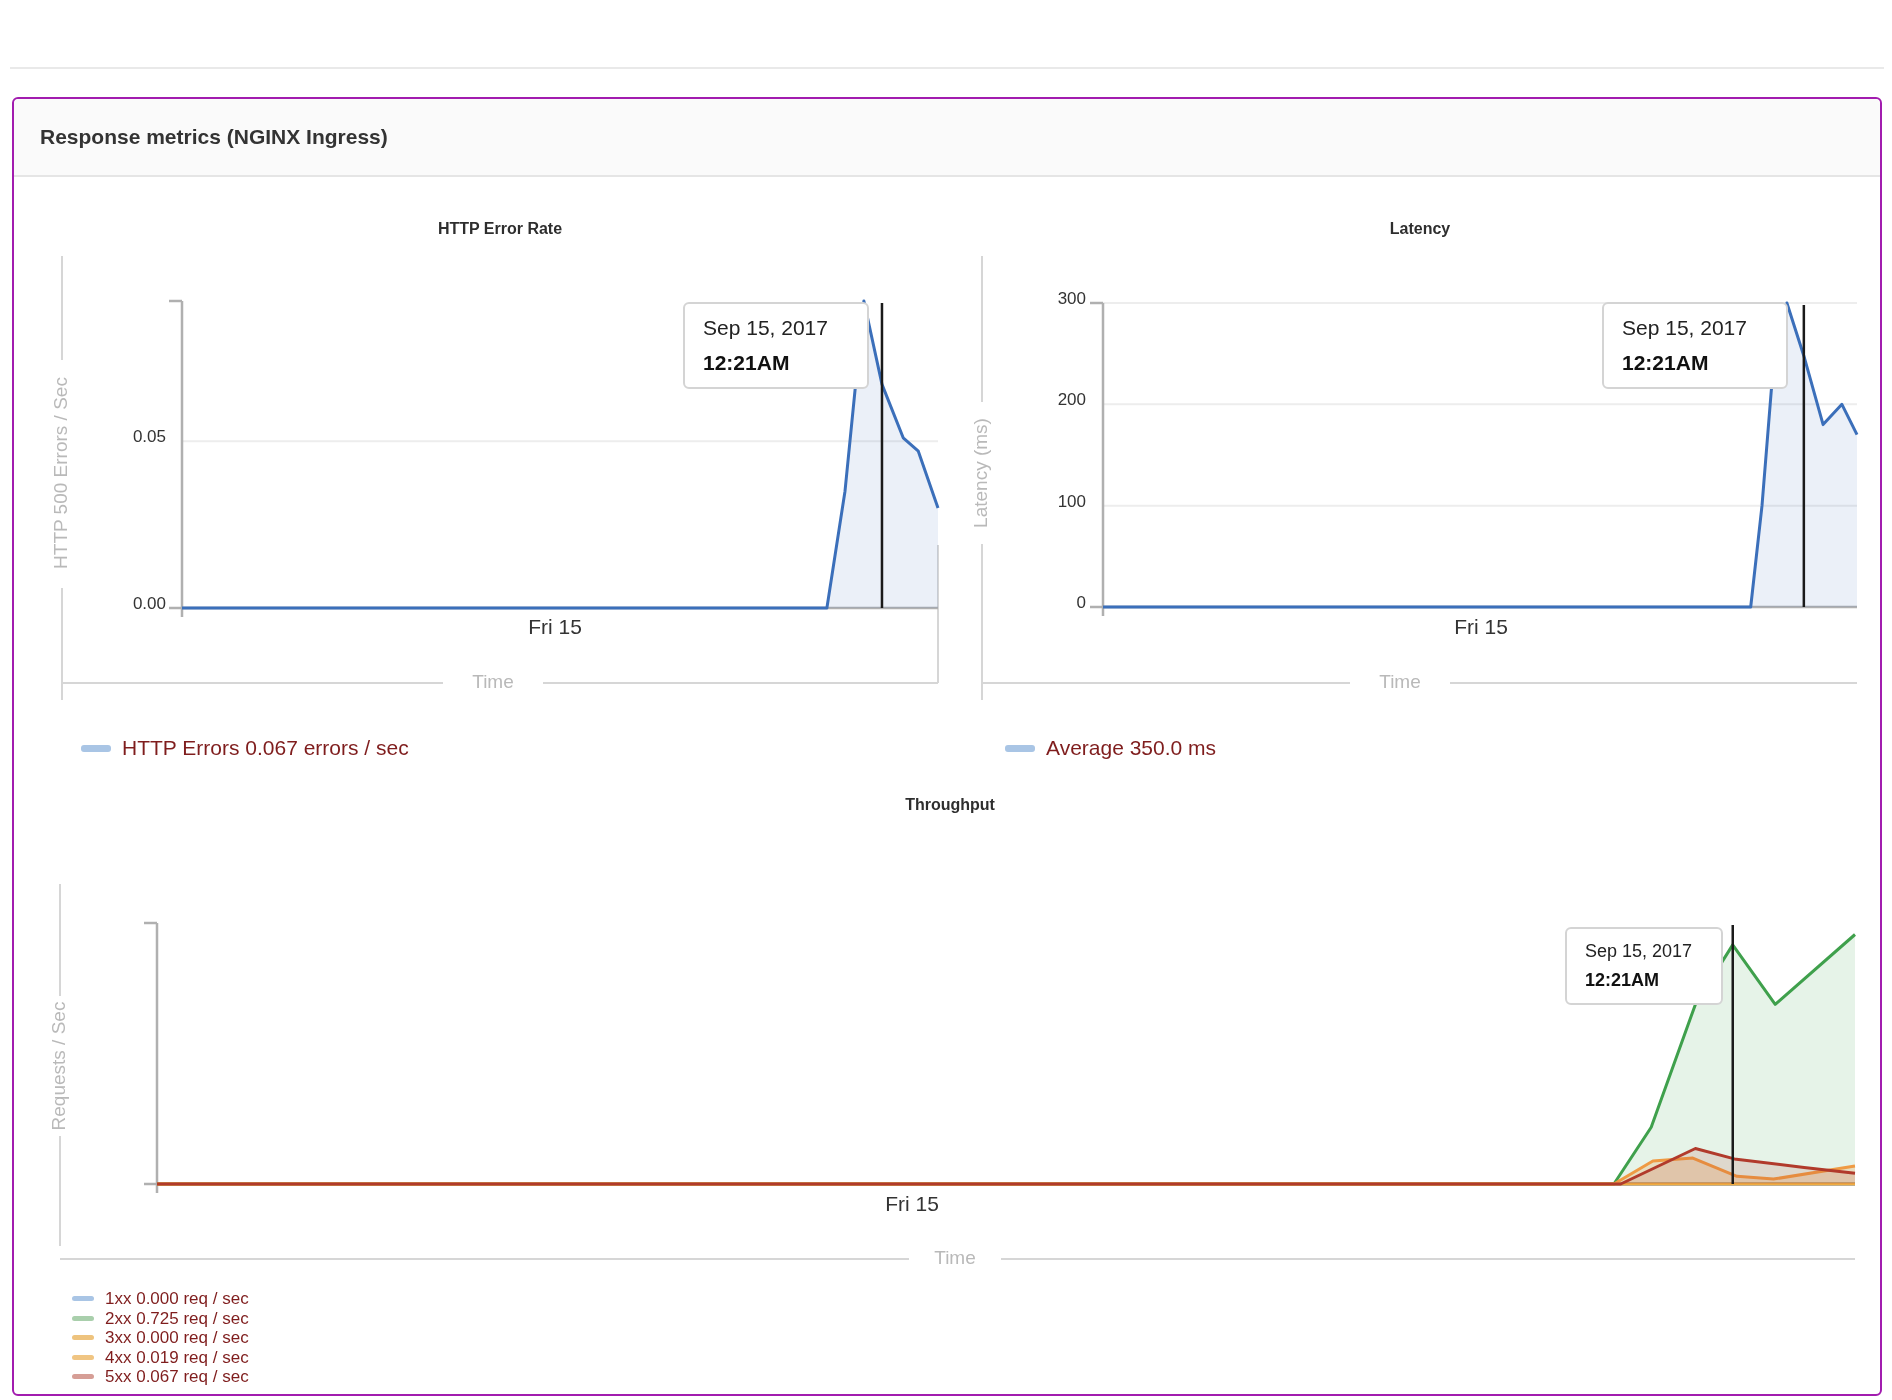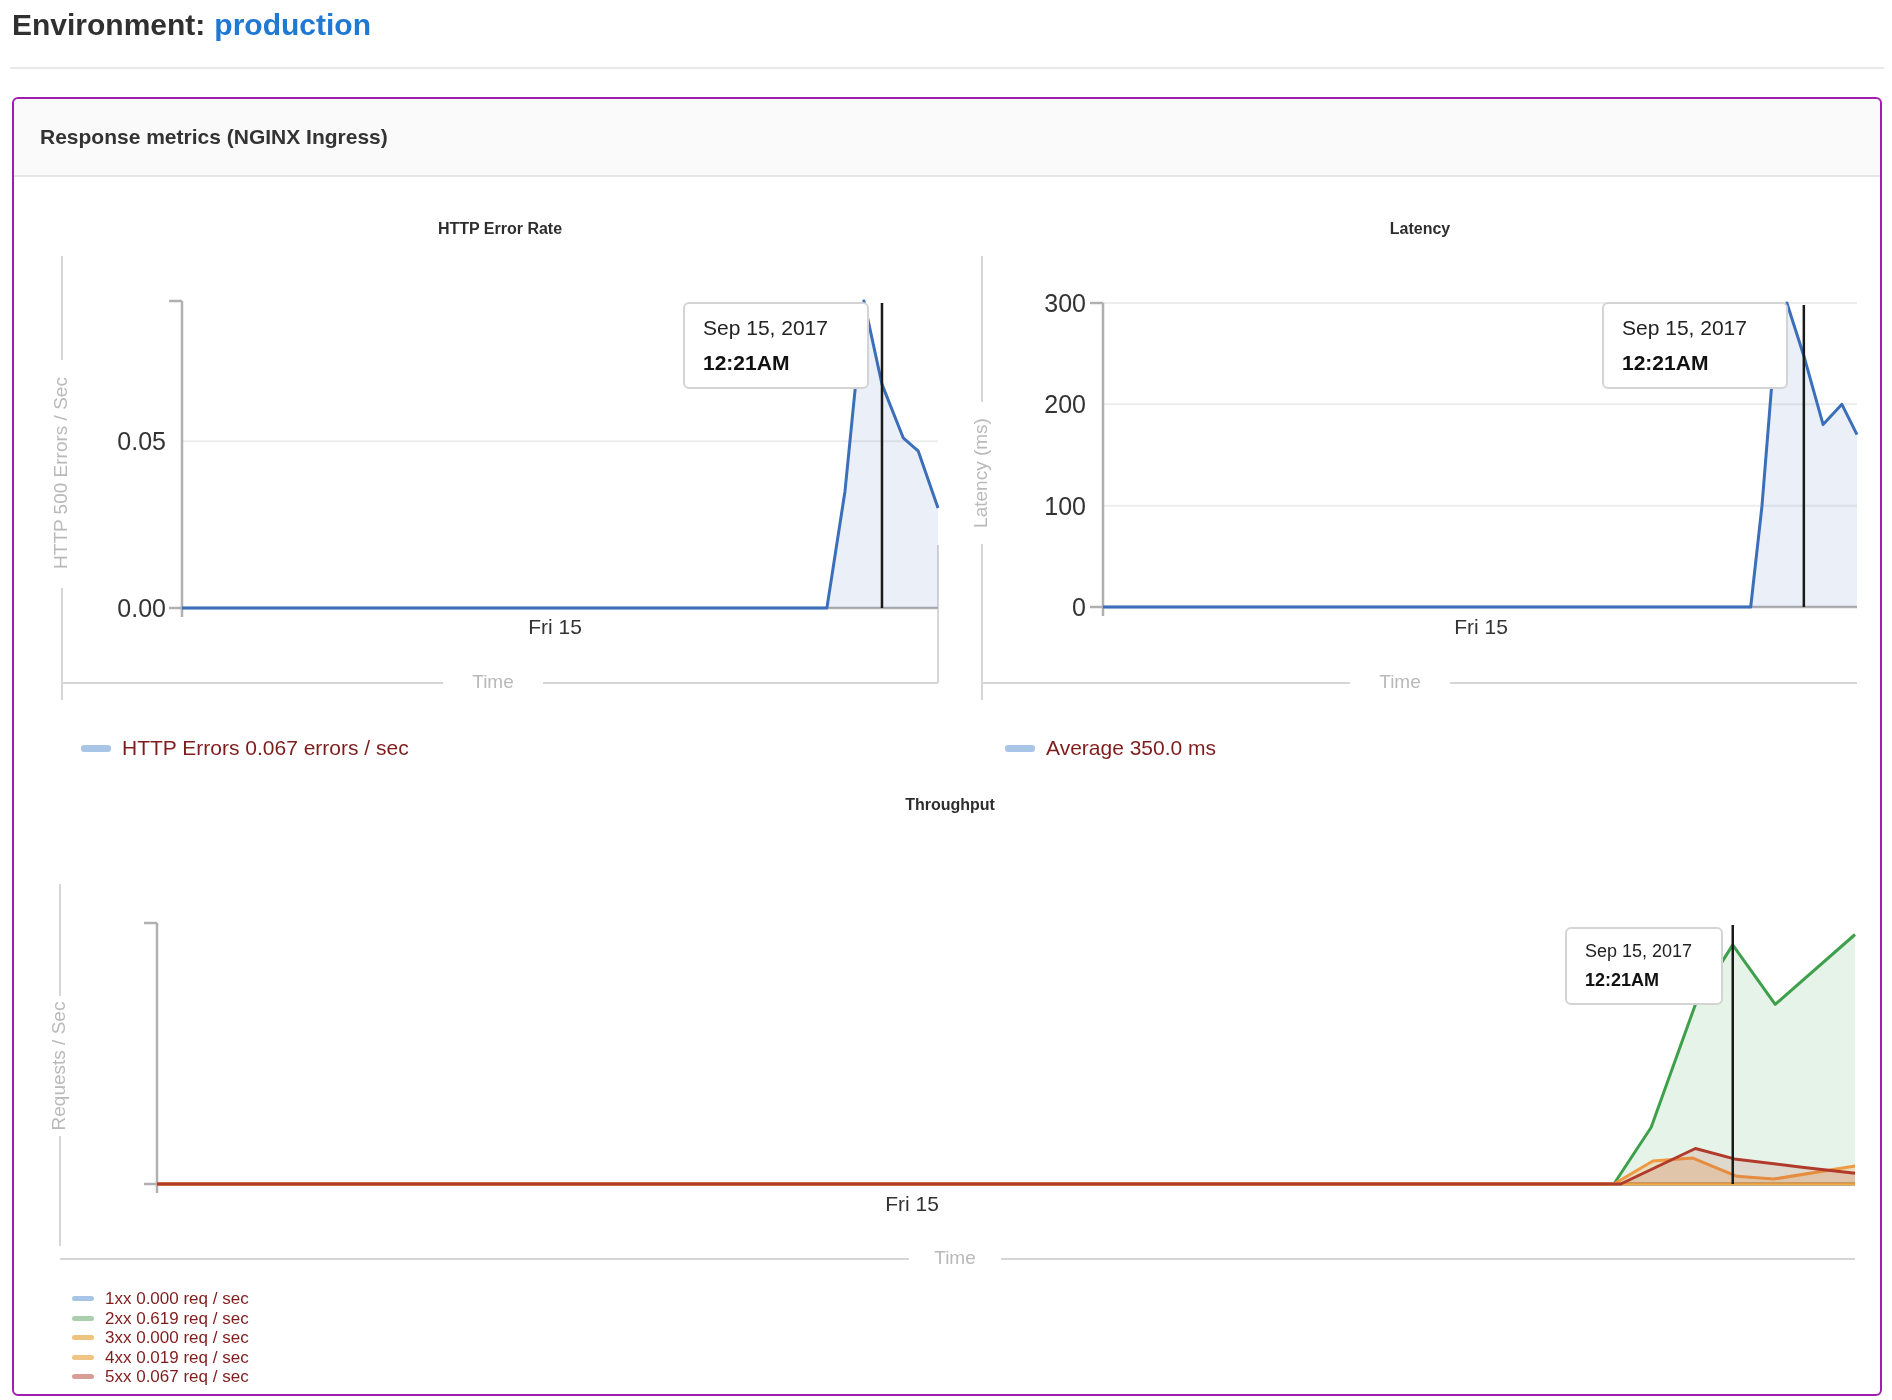--- a/index.html
+++ b/index.html
@@ -11,43 +11,40 @@
   .page-header a { color:#1f78d1; text-decoration:none; margin-left:9px; }
   .page-hr { position:absolute; left:10px; right:8px; top:67px; border-top:2px solid #e9e9e9; }
 
   .panel { position:absolute; left:12px; top:97px; width:1870px; height:1299px;
            border:2px solid #a21caf; border-radius:6px; background:#fff; }
   .panel-heading { height:78px; background:#fafafa; border-bottom:2px solid #e5e5e5;
                    border-radius:5px 5px 0 0; display:flex; align-items:center;
                    padding-left:26px; font-size:21px; font-weight:bold; color:#333; }
 
   .chart-title { position:absolute; width:700px; text-align:center; font-size:16px; font-weight:bold; color:#2e2e2e; }
-  .tick-label-y { position:absolute; width:110px; text-align:right; font-size:25px; color:#333; }
+  .tick-label-y { position:absolute; width:110px; text-align:right; font-size:17px; color:#333; }
   .tick-label-x { position:absolute; width:160px; text-align:center; font-size:21px; color:#333; }
   .axis-name { position:absolute; font-size:19px; color:#b9b9b9; text-align:center; }
   .vseg { position:absolute; width:2px; background:#d6d6d6; }
   .hseg { position:absolute; height:2px; background:#d6d6d6; }
   .chart-svg { position:absolute; overflow:visible; }
 
   .chart-tooltip { position:absolute; background:#fff; border:2px solid #d4d4d4; border-radius:6px;
                    padding:12px 18px; z-index:5; }
   .chart-tooltip .tt-date { color:#222; }
   .chart-tooltip .tt-time { font-weight:bold; color:#111; }
 
   .legend-row { position:absolute; white-space:nowrap; color:#7f1d1d; }
   .legend-swatch { display:inline-block; border-radius:3px; vertical-align:middle; margin-right:11px; }
   .legend-text { vertical-align:middle; }
 </style>
 </head>
 <body>
 
 <div id="stage">
-  <div class="page-header">
-    <span>Environment:</span><a href="#">production</a>
-  </div>
   <div class="page-hr"></div>
 
   <div class="panel">
     <div class="panel-heading">Response metrics (NGINX Ingress)</div>
   </div>
 
   <div id="charts">
       <div class="chart-title" style="left: 150px; top: 220px;">HTTP Error Rate</div>
       <div class="vseg" style="left: 61px; top: 256px; height: 104px;"></div>
       <div class="vseg" style="left: 61px; top: 588px; height: 112px;"></div>
@@ -123,18 +120,18 @@
         <path d="M157.0 1184.0 L1613.9 1184.0 L1652.9 1161.0 L1692.8 1158.1 L1737.0 1176.3 L1773.5 1179.1 L1855.0 1165.9" fill="none" stroke="#ef9a43" stroke-width="3" stroke-linejoin="round"></path>
         <path d="M157.0 1184.0 L1620.7 1184.0 L1695.4 1148.5 L1734.4 1158.9 L1804.1 1167.6 L1855.0 1173.2 L1855.0 1184 L157.0 1184 Z" fill="rgba(177,58,43,0.14)" stroke="none"></path>
         <path d="M157.0 1184.0 L1620.7 1184.0 L1695.4 1148.5 L1734.4 1158.9 L1804.1 1167.6 L1855.0 1173.2" fill="none" stroke="#b13a2b" stroke-width="3" stroke-linejoin="round"></path>
         <line x1="1732.7440000000001" x2="1732.7440000000001" y1="925" y2="1184" stroke="#1a1a1a" stroke-width="2.5"></line>
       </svg>
       <div class="chart-tooltip" style="left: 1565px; top: 927px; width: 158px; font-size: 18px;">
         <div class="tt-date">Sep 15, 2017</div>
         <div class="tt-time" style="margin-top: 8px;">12:21AM</div>
       </div>
       <div class="legend-row" style="left: 72px; top: 1288px; font-size: 17px; line-height: 19.5px;"><span class="legend-swatch" style="width: 22px; height: 5px; background: rgb(169, 197, 229);"></span><span class="legend-text">1xx 0.000 req / sec</span></div>
-      <div class="legend-row" style="left: 72px; top: 1307.5px; font-size: 17px; line-height: 19.5px;"><span class="legend-swatch" style="width: 22px; height: 5px; background: rgb(169, 207, 172);"></span><span class="legend-text">2xx 0.619 req / sec</span></div>
+      <div class="legend-row" style="left: 72px; top: 1307.5px; font-size: 17px; line-height: 19.5px;"><span class="legend-swatch" style="width: 22px; height: 5px; background: rgb(169, 207, 172);"></span><span class="legend-text">2xx 0.725 req / sec</span></div>
       <div class="legend-row" style="left: 72px; top: 1327px; font-size: 17px; line-height: 19.5px;"><span class="legend-swatch" style="width: 22px; height: 5px; background: rgb(238, 195, 126);"></span><span class="legend-text">3xx 0.000 req / sec</span></div>
       <div class="legend-row" style="left: 72px; top: 1346.5px; font-size: 17px; line-height: 19.5px;"><span class="legend-swatch" style="width: 22px; height: 5px; background: rgb(240, 197, 131);"></span><span class="legend-text">4xx 0.019 req / sec</span></div>
       <div class="legend-row" style="left: 72px; top: 1366px; font-size: 17px; line-height: 19.5px;"><span class="legend-swatch" style="width: 22px; height: 5px; background: rgb(214, 158, 150);"></span><span class="legend-text">5xx 0.067 req / sec</span></div>
     </div>
 </div>
 
 </body></html>

